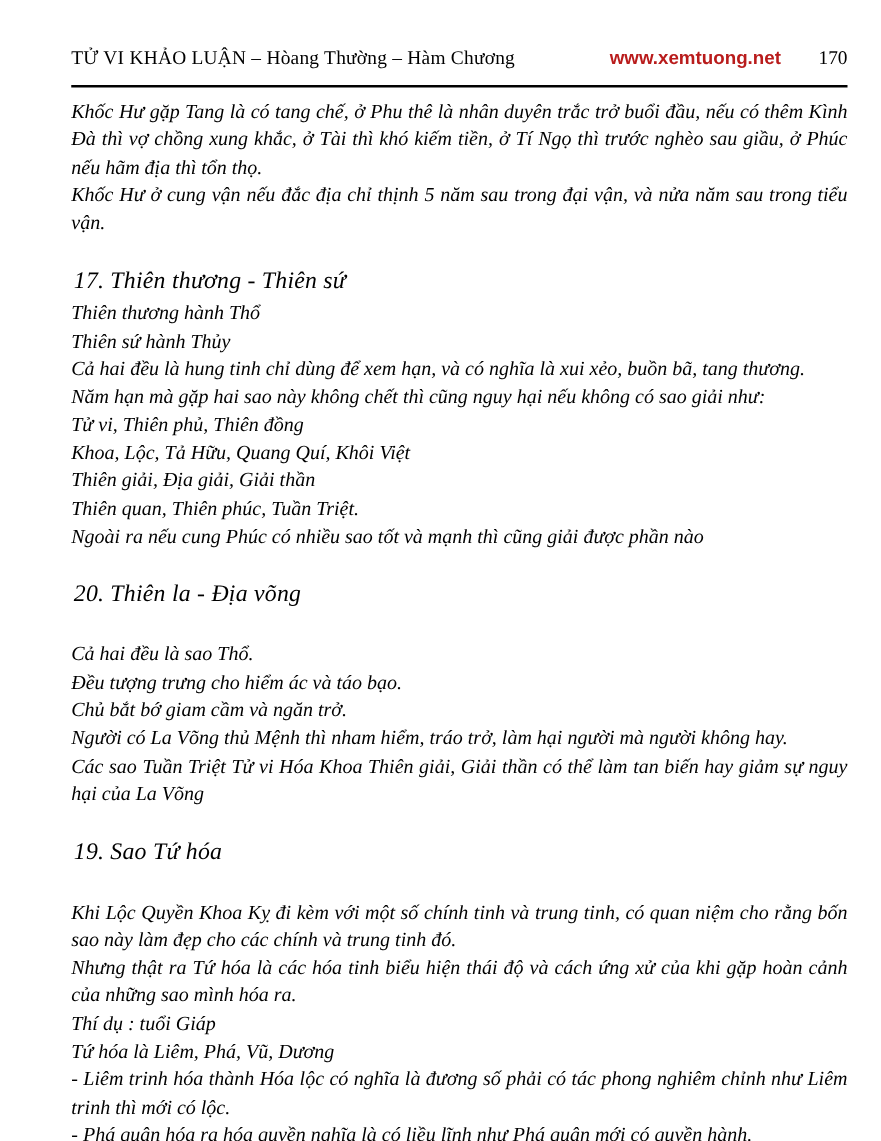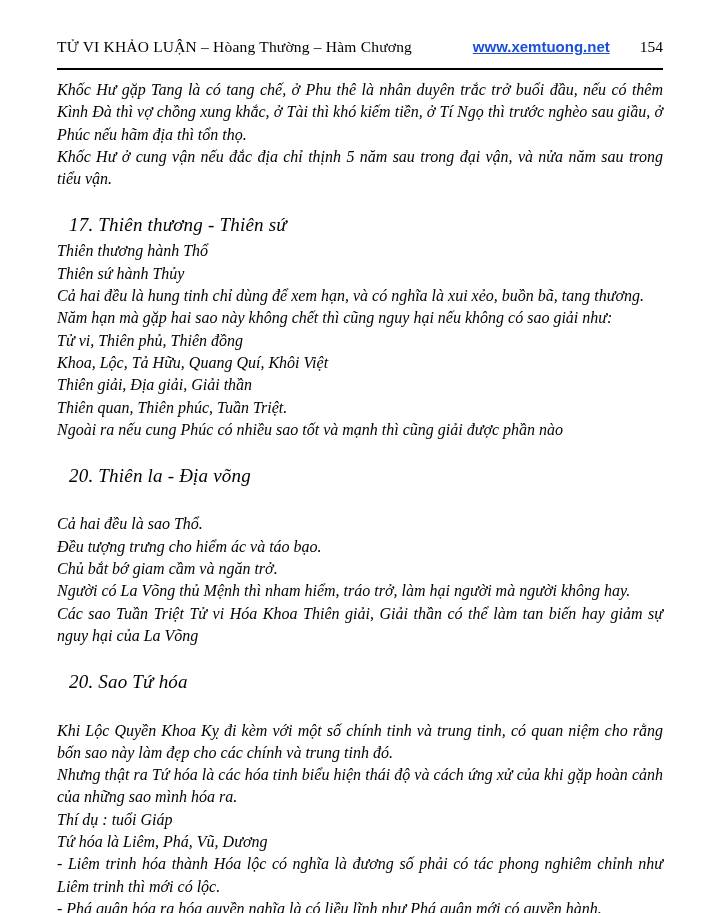--- a/index.html
+++ b/index.html
@@ -8,75 +8,74 @@
     height: 913px;
     background: #ffffff;
     color: #000000;
     font-family: "Liberation Serif", "DejaVu Serif", serif;
     overflow: hidden;
   }
   .page {
     box-sizing: border-box;
     width: 705px;
     height: 913px;
-    padding: 38px 42px 20px 57px;
+    padding: 38px 27px 20px 57px;
   }
   .header {
     display: flex;
     align-items: baseline;
     font-size: 15.5px;
     white-space: nowrap;
   }
   .header-title {
     letter-spacing: 0.2px;
   }
   .header-link {
     margin-left: auto;
     font-family: "Liberation Sans", "DejaVu Sans", sans-serif;
     font-weight: bold;
     font-size: 15px;
-    color: #1d4ed8;
-    text-decoration: underline;
+    color: #b91c1c;
     cursor: pointer;
   }
   .header-page {
     margin-left: 30px;
   }
   .header-divider {
     height: 2px;
     background: #000000;
     border: 0;
     margin: 12px 0 9px 0;
   }
   .doc-body {
     font-size: 16px;
     line-height: 22.3px;
   }
   .section-heading {
     font-style: italic;
     font-size: 19px;
     line-height: 24px;
-    margin: 23px 0 3px 12px;
+    margin: 23px 0 3px 2px;
     letter-spacing: 0.2px;
   }
   .section-body {
     white-space: pre-line;
     text-align: justify;
     font-style: italic;
   }
 </style>
 </head>
 <body>
 
 <div class="page">
 
   <div class="header">
     <span class="header-title">TỬ VI KHẢO LUẬN – Hòang Thường – Hàm Chương</span>
     <span class="header-link">www.xemtuong.net</span>
-    <span class="header-page">154</span>
+    <span class="header-page">170</span>
   </div>
 
   <div class="header-divider"></div>
 
   <div class="doc-body">
 
     <div class="section">
       <div class="section-body">Khốc Hư gặp Tang là có tang chế, ở Phu thê là nhân duyên trắc trở buổi đầu, nếu có thêm Kình Đà thì vợ chồng xung khắc, ở Tài thì khó kiếm tiền, ở Tí Ngọ thì trước nghèo sau giầu, ở Phúc nếu hãm địa thì tổn thọ.
 Khốc Hư ở cung vận nếu đắc địa chỉ thịnh 5 năm sau trong đại vận, và nửa năm sau trong tiểu vận.</div>
     </div>
@@ -98,21 +97,21 @@
       <div class="section-heading">20. Thiên la - Địa võng</div>
       <div class="section-body">
 Cả hai đều là sao Thổ.
 Đều tượng trưng cho hiểm ác và táo bạo.
 Chủ bắt bớ giam cầm và ngăn trở.
 Người có La Võng thủ Mệnh thì nham hiểm, tráo trở, làm hại người mà người không hay.
 Các sao Tuần Triệt Tử vi Hóa Khoa Thiên giải, Giải thần có thể làm tan biến hay giảm sự nguy hại của La Võng</div>
     </div>
 
     <div class="section">
-      <div class="section-heading">20. Sao Tứ hóa</div>
+      <div class="section-heading">19. Sao Tứ hóa</div>
       <div class="section-body">
 Khi Lộc Quyền Khoa Kỵ đi kèm với một số chính tinh và trung tinh, có quan niệm cho rằng bốn sao này làm đẹp cho các chính và trung tinh đó.
 Nhưng thật ra Tứ hóa là các hóa tinh biểu hiện thái độ và cách ứng xử của khi gặp hoàn cảnh của những sao mình hóa ra.
 Thí dụ : tuổi Giáp
 Tứ hóa là Liêm, Phá, Vũ, Dương
 - Liêm trinh hóa thành Hóa lộc có nghĩa là đương số phải có tác phong nghiêm chỉnh như Liêm trinh thì mới có lộc.
 - Phá quân hóa ra hóa quyền nghĩa là có liều lĩnh như Phá quân mới có quyền hành.
 Anh hùng riêng một biên thùy
 Tài này sức ấy làm gì được nhau (Kiều)
 - Vũ Khúc hóa ra Hóa khoa nghĩa là muốn cứu giải thì phải khôn ngoan, kiêm nhường, niềm nở và vui vẻ.</div>

